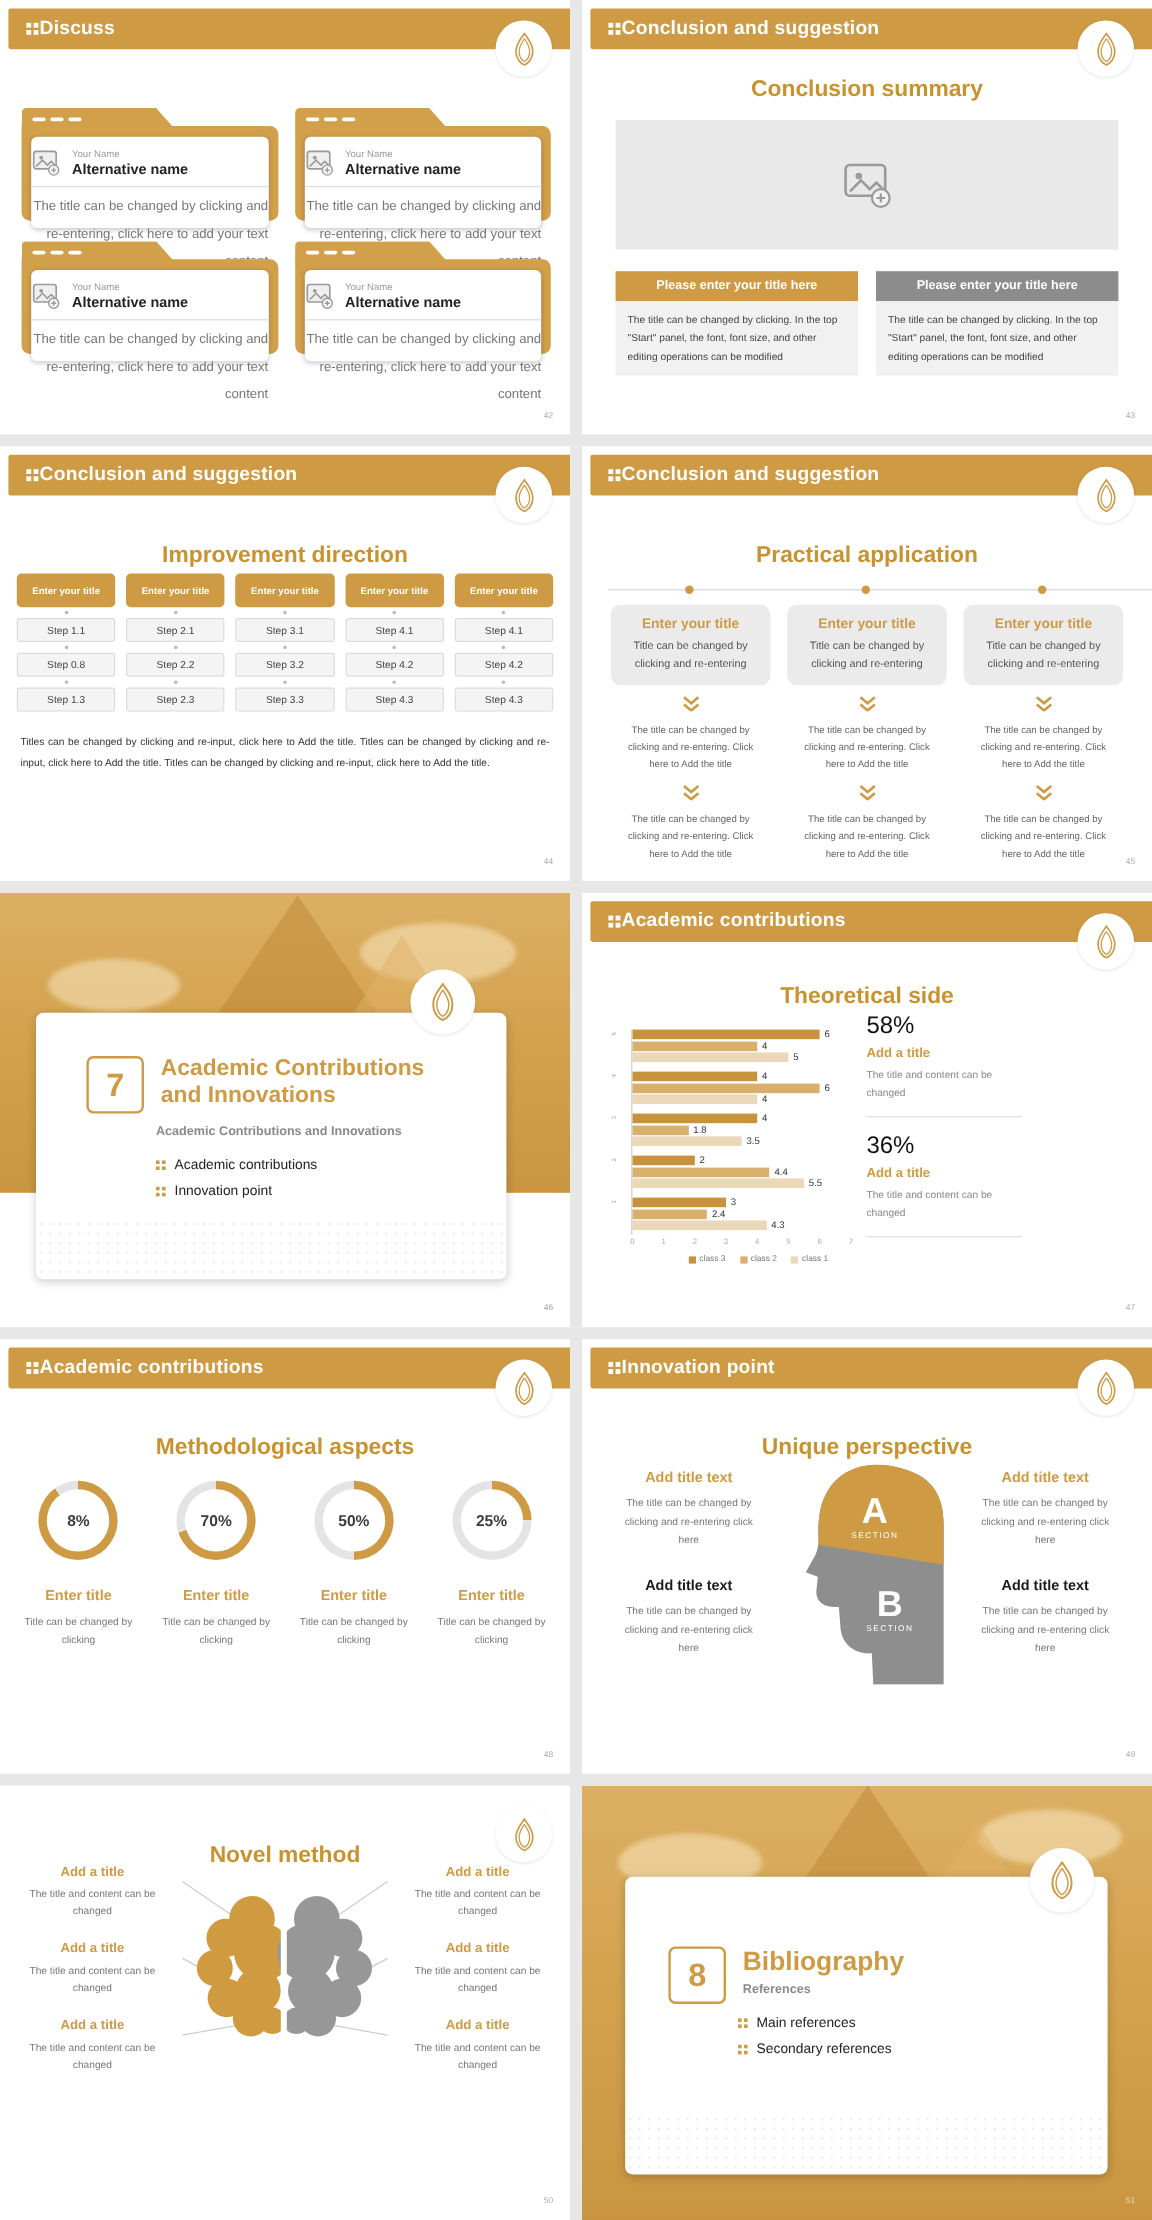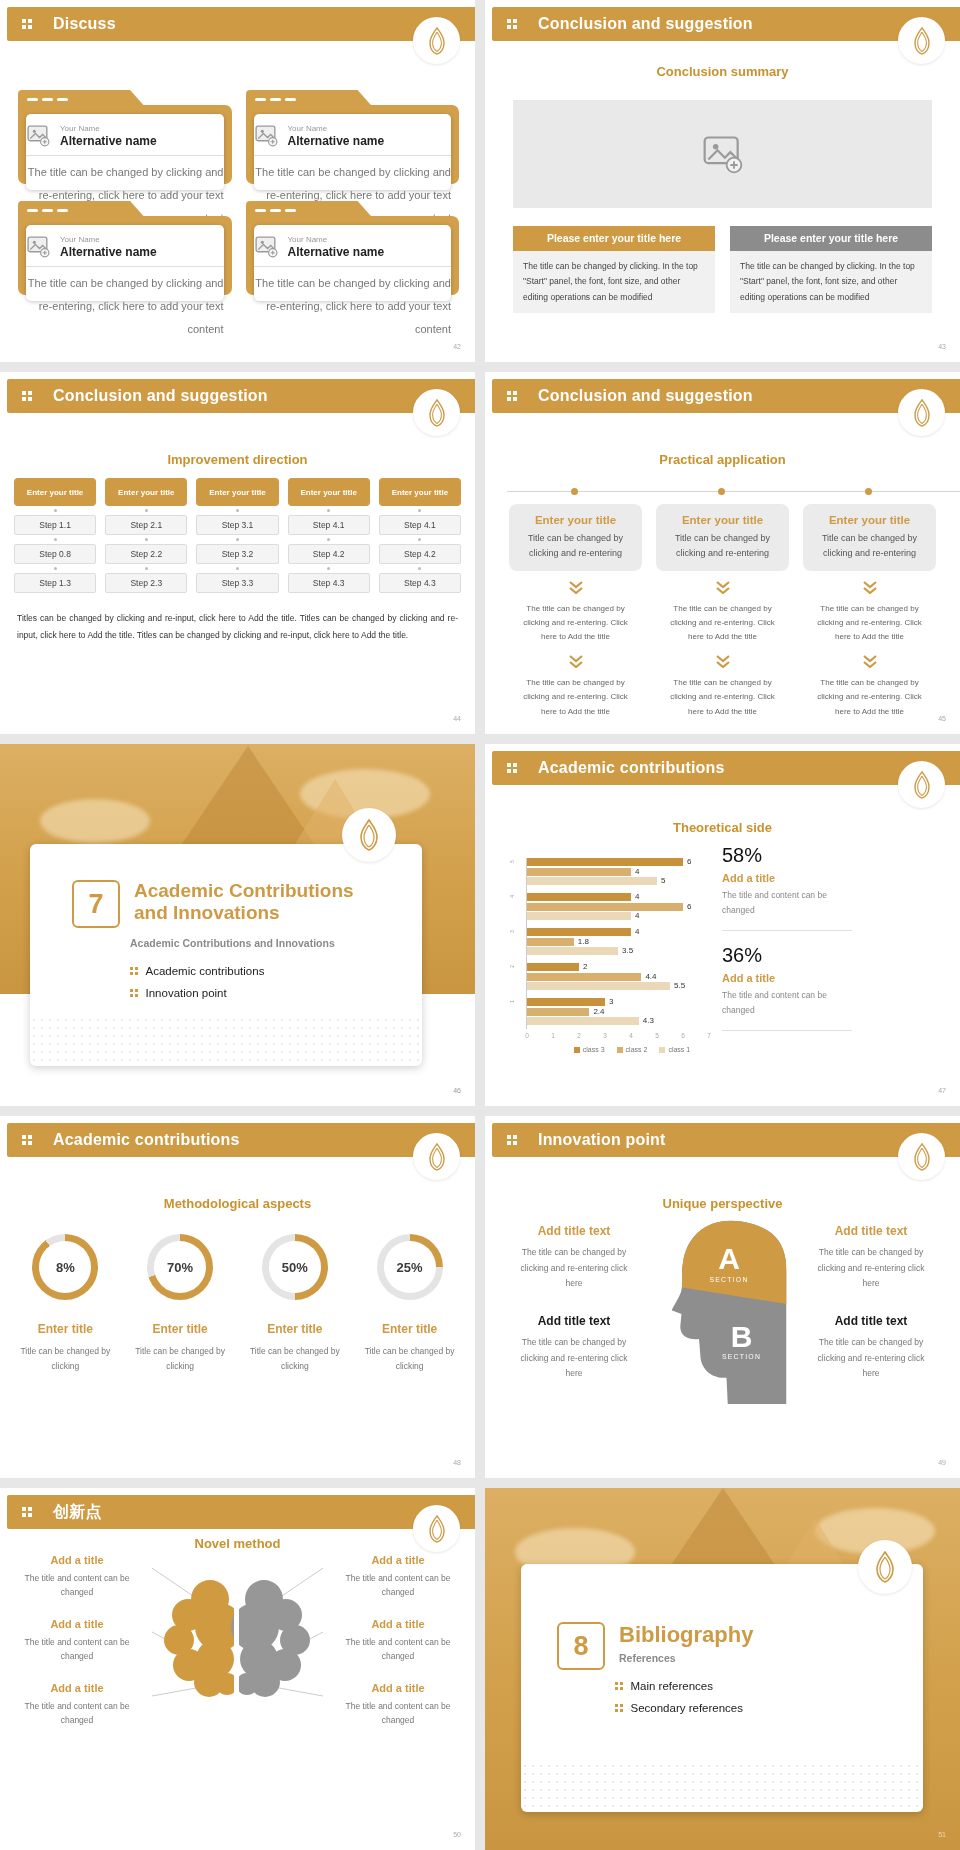--- a/index.html
+++ b/index.html
@@ -1,28 +1,28 @@
 <!DOCTYPE html>
 <html><head>
 <meta charset="utf-8">
 <style>
   html,body{margin:0;padding:0;}
   body{width:960px;height:1850px;background:#e7e7e7;font-family:"Liberation Sans",sans-serif;}
   .grid{display:grid;grid-template-columns:475px 475px;grid-template-rows:repeat(5,362px);gap:10px;}
   .slide{position:relative;background:#fff;overflow:hidden;}
   
-  .hdr{position:absolute;top:7px;left:7px;right:0;height:34px;background:#CE9A44;display:flex;align-items:center;gap:21px;padding-left:15px;box-sizing:border-box;border-radius:2px 0 0 2px;}
+  .hdr{position:absolute;top:7px;left:7px;right:0;height:34px;background:#CE9A44;display:flex;align-items:center;gap:1px;padding-left:15px;box-sizing:border-box;border-radius:2px 0 0 2px;}
   .hdr-title{color:#fff;font-size:16px;font-weight:bold;letter-spacing:.2px;}
   .sqs{display:grid;grid-template-columns:4px 4px;gap:2px;}
   .sqs b{width:4px;height:4px;background:#fff;display:block;}
   .sqs.gold{grid-template-columns:3px 3px;gap:1.5px;}
   .sqs.gold b{width:3px;height:3px;background:#CE9A44;}
   .badge{position:absolute;top:17px;right:15px;width:47px;height:47px;background:#fff;border-radius:50%;display:flex;align-items:center;justify-content:center;z-index:3;box-shadow:0 1px 3px rgba(0,0,0,.10);}
   .page-num{position:absolute;right:14px;bottom:12px;font-size:7px;color:#aaa;}
-  .sec-title{position:absolute;left:0;right:0;text-align:center;color:#C8922F;font-size:13px;font-weight:bold;}
+  .sec-title{position:absolute;left:0;right:0;text-align:center;color:#C8922F;font-size:19px;font-weight:bold;}
   .s2t{top:64px}.s3t{top:80px}.s4t{top:80px}.s6t{top:76px}.s7t{top:80px}.s8t{top:80px}.s9t{top:48px}
   
   .cards{position:absolute;top:90px;left:18px;right:16px;display:grid;grid-template-columns:1fr 1fr;grid-template-rows:100px 100px;gap:11px 14px;}
   .folder{position:relative;}
   .ftab{position:absolute;top:0;left:0;width:60%;height:18px;background:#D2A04B;border-radius:4px 2px 0 0;clip-path:polygon(0 0,calc(100% - 16px) 0,100% 100%,0 100%);display:flex;align-items:center;gap:4px;padding-left:9px;box-sizing:border-box;}
   .ftab i{width:11px;height:3px;background:#fff;border-radius:2px;}
   .fback{position:absolute;top:15px;left:0;right:0;bottom:6px;background:#D2A04B;border-radius:0 7px 7px 7px;}
   .fcard{position:absolute;top:24px;left:8px;right:8px;bottom:0;background:#fff;border-radius:5px;box-shadow:0 1px 4px rgba(0,0,0,.22);padding:9px 0 6px;box-sizing:border-box;}
   .fhead{display:flex;align-items:center;gap:9px;border-bottom:1px solid #ddd;padding-bottom:7px;}
   .fname{font-size:8px;color:#999;}
@@ -643,29 +643,20 @@
       <div class="s8-bb">The title can be changed by clicking and re-entering click here</div>
     </div>
     <div class="s8-block" style="left:311px;top:198px">
       <div class="s8-bt dark-t">Add title text</div>
       <div class="s8-bb">The title can be changed by clicking and re-entering click here</div>
     </div>
     <div class="page-num">49</div>
   </div>
 
   <div class="slide">
-    <div class="hdr">
-      <span class="sqs">
-          <b></b>
-          <b></b>
-          <b></b>
-          <b></b>
-        </span>
-      <span class="hdr-title">创新点</span>
-    </div>
     <div class="badge">
       <svg width="22" height="28" viewBox="0 0 24 32">
           <path d="M12 1 C8 7 4 11 4 18 C4 25 8 29.5 12 31 C16 29.5 20 25 20 18 C20 11 16 7 12 1 Z" fill="none" stroke="#CE9A44" stroke-width="1.6"></path>
           <path d="M12 6 C9.5 10 7 13 7 18 C7 23 9.5 26.5 12 28" fill="none" stroke="#CE9A44" stroke-width="1.2"></path>
           <path d="M12 6 C14.5 10 17 13 17 18 C17 23 14.5 26.5 12 28" fill="none" stroke="#CE9A44" stroke-width="1.2"></path>
         </svg>
     </div>
     <div class="sec-title s9t">Novel method</div>
     <svg class="connectors" width="475" height="362">
       <g stroke="#cccccc" stroke-width="1">

